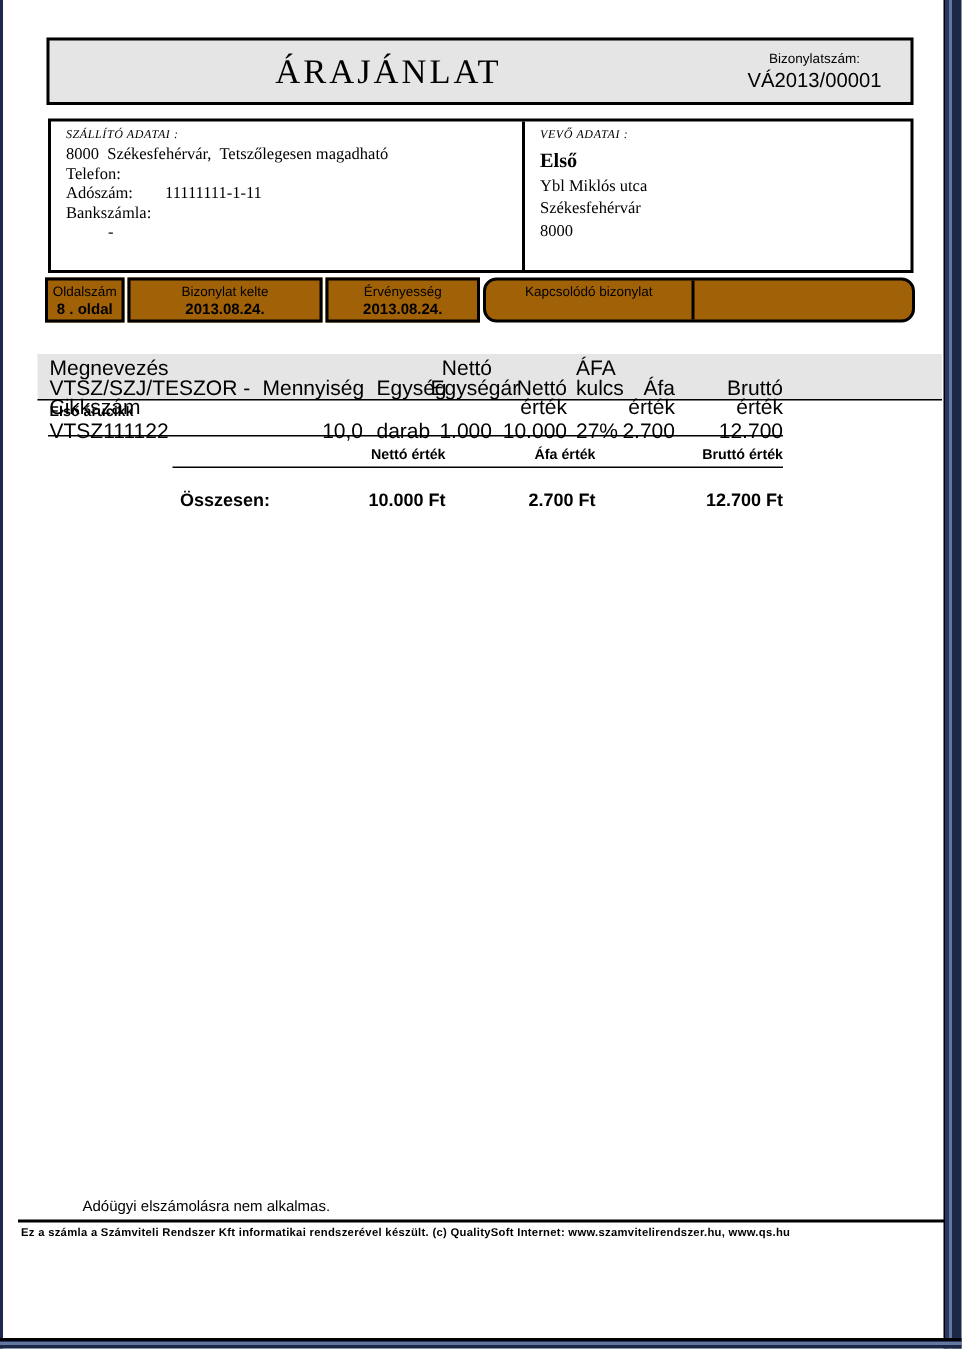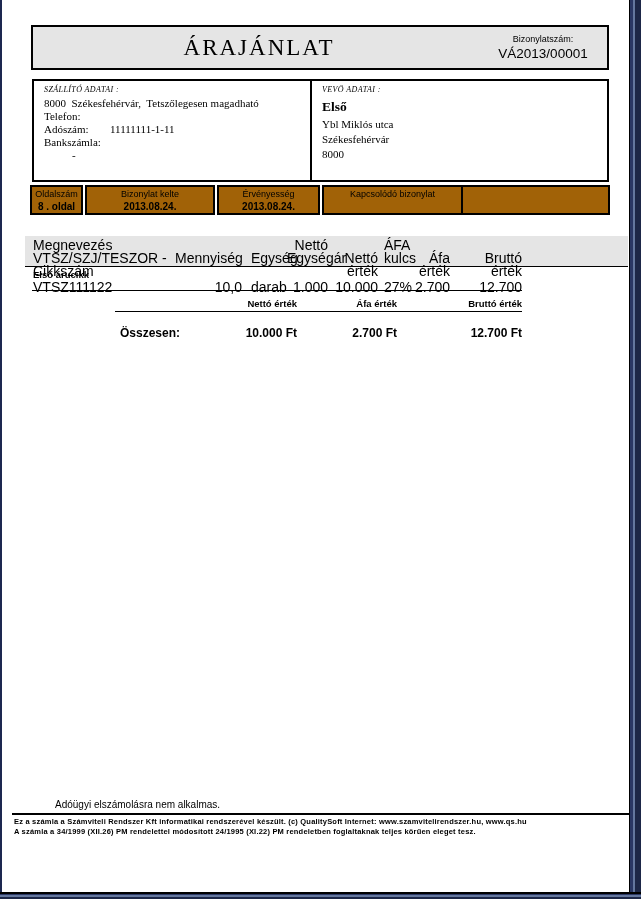--- a/index.html
+++ b/index.html
@@ -21,37 +21,37 @@
   .title { flex:1; text-align:center; align-self:center;
            font-family:"Liberation Serif", serif; font-size:23px; letter-spacing:2px; }
   .docnum { width:122px; text-align:center; padding-top:7px; padding-right:6px; }
   .docnum .lbl { font-size:9px; }
   .docnum .val { font-size:13.5px; margin-top:2px; }
 
   
   .parties { position:absolute; left:32px; top:79px; width:577px; height:103px;
              border:2px solid #000; display:flex; font-family:"Liberation Serif", serif; }
   .party { padding:4px 10px; }
-  .party-left  { width:278px; border-right:2px solid #000; }
+  .party-left  { width:316px; border-right:2px solid #000; }
   .party-right { flex:1; }
   .sec-label { font-style:italic; font-size:8px; letter-spacing:.4px; }
   .party-name { font-weight:bold; font-size:13.5px; margin-top:5px; }
   .party-line { font-size:11px; margin-top:3px; white-space:pre; }
   .pair { display:flex; font-size:11px; margin-top:1px; }
   .pair .k { width:66px; }
   .dash { font-size:11px; margin-top:1px; padding-left:28px; }
 
   
   .info-row { position:absolute; left:30px; top:185px; width:580px; height:30px; display:flex; }
   .ibox { background:#a16207; border:2px solid #000; text-align:center; margin-right:2px; }
   .ibox:last-child { margin-right:0; }
   .ibox .lbl { font-size:9px; padding-top:2px; }
   .ibox .val { font-size:10px; font-weight:bold; margin-top:2px; }
   .ib1 { width:53px; } .ib2 { width:130px; } .ib3 { width:103px; }
-  .ib4 { flex:1; display:flex; text-align:center; }
+  .ib4 { flex:1; display:flex; text-align:center;border-radius:9px; }
   .ib4 .cell-l { width:139px; border-right:2px solid #000; }
   .ib4 .cell-r { flex:1; }
 
   
   .tgrid { display:grid; grid-template-columns:150px 70px 42px 45px 52px 26px 44px 72px 1fr;
            font-size:14px; }
   .thead { position:absolute; left:25px; top:236px; width:603px; height:31px;
            background:#e5e5e5; border-bottom:1px solid #000; padding-top:3px; }
   .thead .l1, .thead .l2 { height:13px; line-height:13px; }
   .cell-name { padding-left:8px; }
@@ -203,18 +203,17 @@
   <div class="line-b"></div>
 
   <div class="total-row t-caption">Összesen:</div>
   <div class="total-row t-val t-net">10.000 Ft</div>
   <div class="total-row t-val t-vat">2.700 Ft</div>
   <div class="total-row t-val t-gross">12.700 Ft</div>
 
   <div class="notice">Adóügyi elszámolásra nem alkalmas.</div>
   <div class="footer-line"></div>
   <div class="fine1">Ez a számla a Számviteli Rendszer Kft informatikai rendszerével készült. (c) QualitySoft  Internet: www.szamvitelirendszer.hu, www.qs.hu</div>
-  <div class="fine2">A számla a 34/1999 (XII.26) PM rendelettel módosított 24/1995 (XI.22)  PM rendeletben foglaltaknak teljes körűen eleget tesz.</div>
 
   <div class="frame-left"></div>
   <div class="frame-right"></div>
   <div class="frame-bottom"></div>
 </div>
 
 </body></html>

